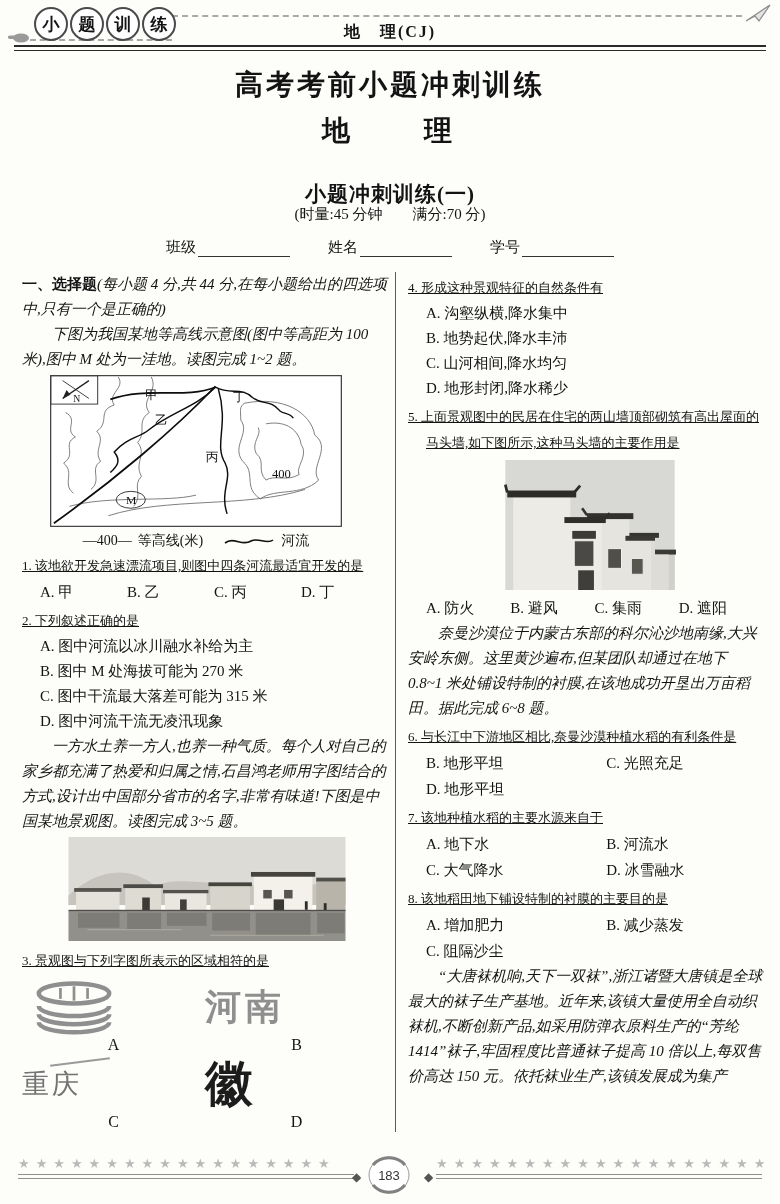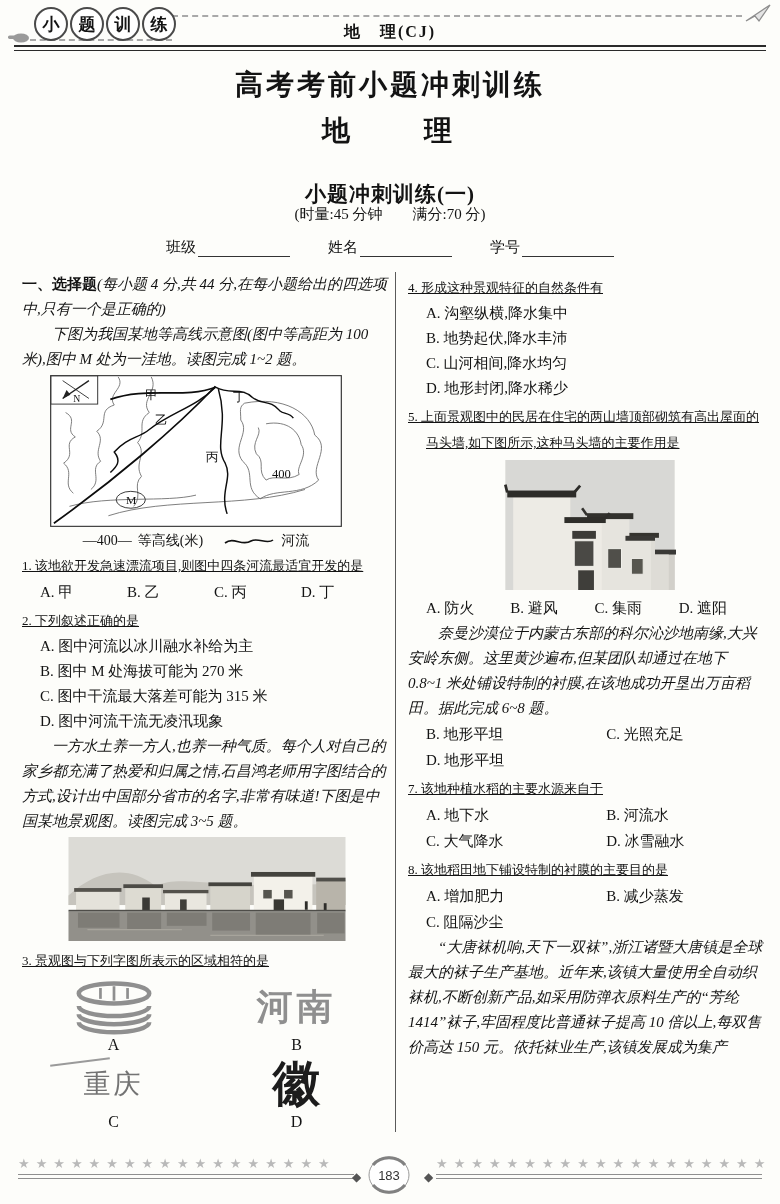--- a/index.html
+++ b/index.html
@@ -51,21 +51,21 @@
   .legend{display:flex;align-items:center;justify-content:center;gap:6px;
           font-size:14px;margin-top:1px;}
   .legend .sym{letter-spacing:0;}
 
   .photo-wrap{margin:3px 0 3px 40px;}
   .photo-wrap2{margin:4px 0 2px 96px;}
 
   
   .figs{display:flex;flex-wrap:wrap;margin-top:4px;}
   .fig-cell{width:50%;text-align:center;margin-bottom:2px;}
-  .fig-art{height:58px;display:flex;align-items:center;justify-content:center;position:relative;}
+  .fig-art{height:58px;display:flex;align-items:center;justify-content:flex-start;position:relative;}
   .fig-label{font-size:16px;line-height:16px;margin-top:1px;}
   .glyph-b{font-size:36px;font-weight:800;color:#8f8f8f;letter-spacing:4px;}
   .glyph-c{font-size:27px;font-weight:400;color:#737373;letter-spacing:3px;}
   .glyph-d{font-size:48px;font-weight:900;color:#1c1c1c;}
   .zipline{position:absolute;top:6px;left:28px;width:60px;height:2px;background:#9a9a9a;
            transform:rotate(-7deg);}
 
   
   .footer{position:absolute;top:1154px;left:0;width:780px;height:46px;}
   .stars{font-size:13px;color:#b9b9b9;letter-spacing:6px;white-space:nowrap;}
@@ -326,20 +326,21 @@
 
       <div class="opts-row">
         <span>A. 防火</span>
         <span>B. 避风</span>
         <span>C. 集雨</span>
         <span>D. 遮阳</span>
       </div>
 
       <div class="para">奈曼沙漠位于内蒙古东部的科尔沁沙地南缘,大兴安岭东侧。这里黄沙遍布,但某团队却通过在地下 0.8~1 米处铺设特制的衬膜,在该地成功开垦出万亩稻田。据此完成 6~8 题。</div>
 
+      <div class="q">6. 与长江中下游地区相比,奈曼沙漠种植水稻的有利条件是</div>
       <div class="opts-grid">
         <span>B. 地形平坦</span>
         <span>C. 光照充足</span>
         <span>D. 地形平坦</span>
       </div>
 
       <div class="q">7. 该地种植水稻的主要水源来自于</div>
       <div class="opts-grid">
         <span>A. 地下水</span>
         <span>B. 河流水</span>

